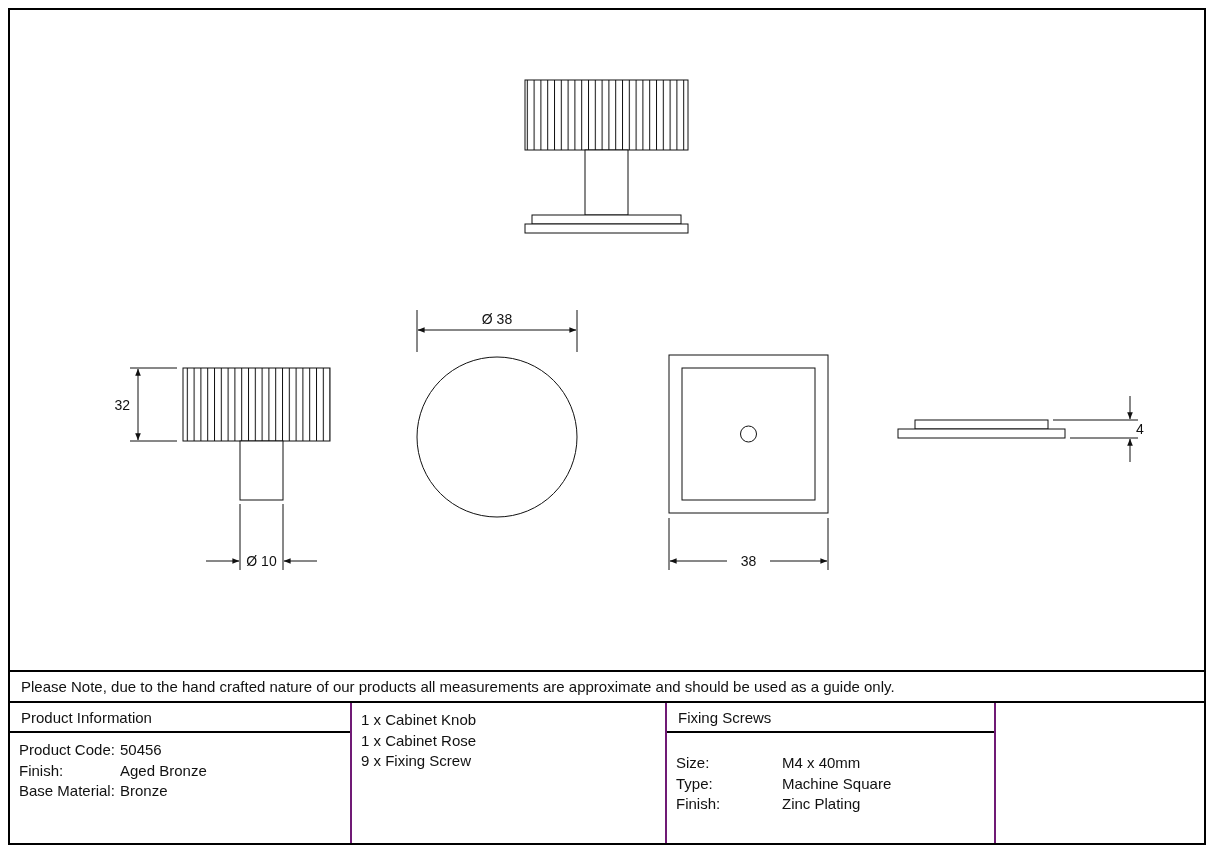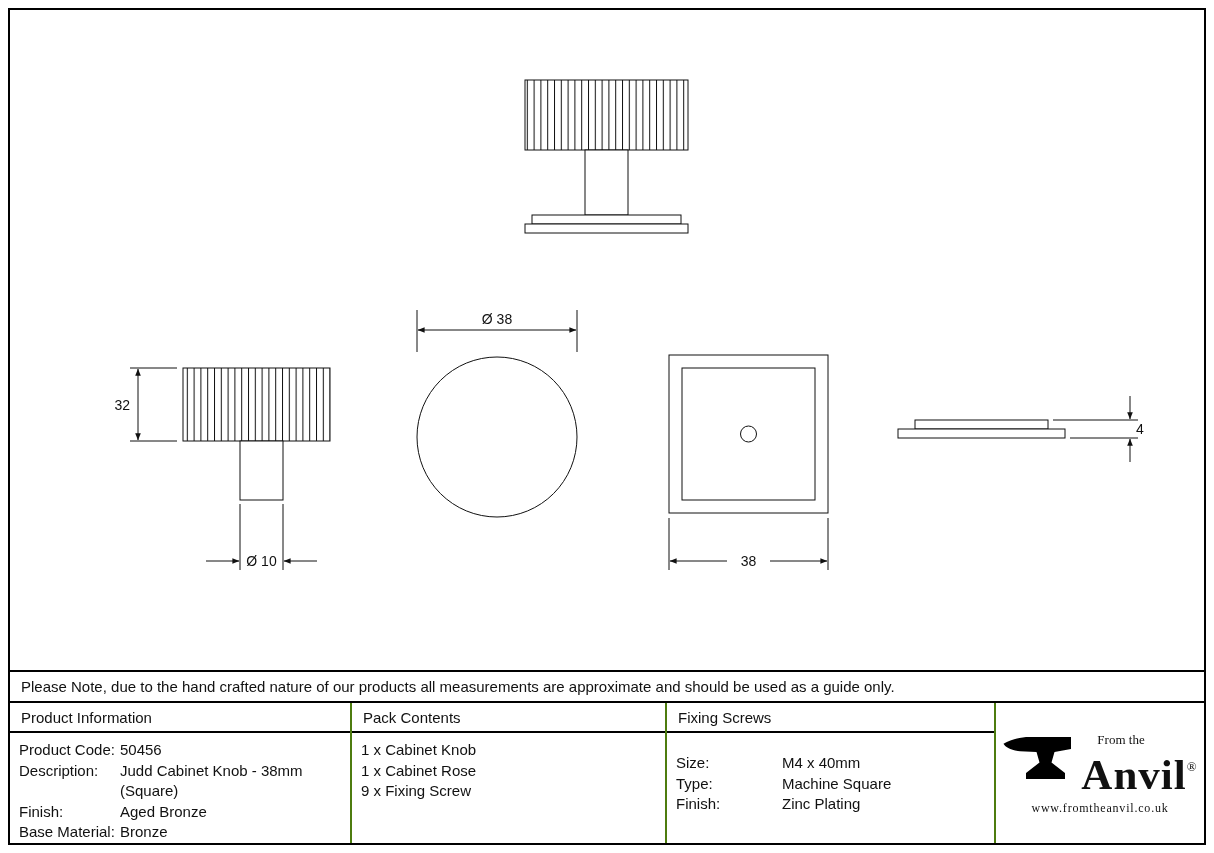--- a/index.html
+++ b/index.html
@@ -11,21 +11,21 @@
     position: absolute; left: 8px; top: 8px; width: 1198px; height: 837px;
     border: 2px solid #000; box-sizing: border-box;
     display: flex; flex-direction: column; background: #fff;
   }
   .drawing-area { height: 662px; border-bottom: 2px solid #000; box-sizing: border-box; overflow: hidden; }
   .note-row {
     height: 31px; border-bottom: 2px solid #000; box-sizing: border-box;
     display: flex; align-items: center; padding-left: 11px; font-size: 15px;
   }
   .table-row { flex: 1; display: flex; min-height: 0; }
-  .col { box-sizing: border-box; border-right: 2px solid #4d7c0f; display: flex; flex-direction: column; }
+  .col { box-sizing: border-box; border-right: 2px solid #701a75; display: flex; flex-direction: column; }
   .col1 { width: 342px; }
   .col2 { width: 315px; }
   .col3 { width: 329px; gap: 13px; }
   .col-header {
     height: 30px; box-sizing: border-box; border-bottom: 2px solid #000;
     display: flex; align-items: center; padding-left: 11px; font-size: 15px;
   }
   .col-body { padding: 7px 0 0 9px; font-size: 15px; line-height: 20.5px; }
   .info-row { display: flex; }
   .info-label { width: 101px; flex: none; }
@@ -121,36 +121,31 @@
   <div class="table-row">
 
     <div class="col col1">
       <div class="col-header">Product Information</div>
       <div class="col-body">
         <div class="info-row">
           <span class="info-label">Product Code:</span>
           <span class="info-value">50456</span>
         </div>
         <div class="info-row">
-          <span class="info-label">Description:</span>
-          <span class="info-value" style="width:190px;">Judd Cabinet Knob - 38mm (Square)</span>
-        </div>
-        <div class="info-row">
           <span class="info-label">Finish:</span>
           <span class="info-value">Aged Bronze</span>
         </div>
         <div class="info-row">
           <span class="info-label">Base Material:</span>
           <span class="info-value">Bronze</span>
         </div>
       </div>
     </div>
 
     <div class="col col2">
-      <div class="col-header">Pack Contents</div>
       <div class="col-body">
         <div>1 x Cabinet Knob</div>
         <div>1 x Cabinet Rose</div>
         <div>9 x Fixing Screw</div>
       </div>
     </div>
 
     <div class="col col3">
       <div class="col-header">Fixing Screws</div>
       <div class="col-body">
@@ -162,29 +157,15 @@
           <span class="info-label">Type:</span>
           <span class="info-value">Machine Square</span>
         </div>
         <div class="info-row">
           <span class="info-label">Finish:</span>
           <span class="info-value">Zinc Plating</span>
         </div>
       </div>
     </div>
 
-    <div class="logo-cell">
-      <div class="logo-row">
-        <span>
-          <svg width="72" height="54" viewBox="0 0 96 72">
-            <path d="M36,8 L92,8 L92,24 L70,28 L66,42 L84,56 L84,64 L32,64 L32,56 L50,42 L46,28 L24,27 C12,26 4,21 2,17 C12,11 26,8 36,8 Z" fill="#000"></path>
-          </svg>
-        </span>
-        <div class="logo-text">
-          <div class="from-the">From the</div>
-          <div class="anvil-brand"><span>Anvil</span><span class="reg">®</span></div>
-        </div>
-      </div>
-      <div class="website">www.fromtheanvil.co.uk</div>
-    </div>
 
   </div>
 </div>
 
 </body></html>

